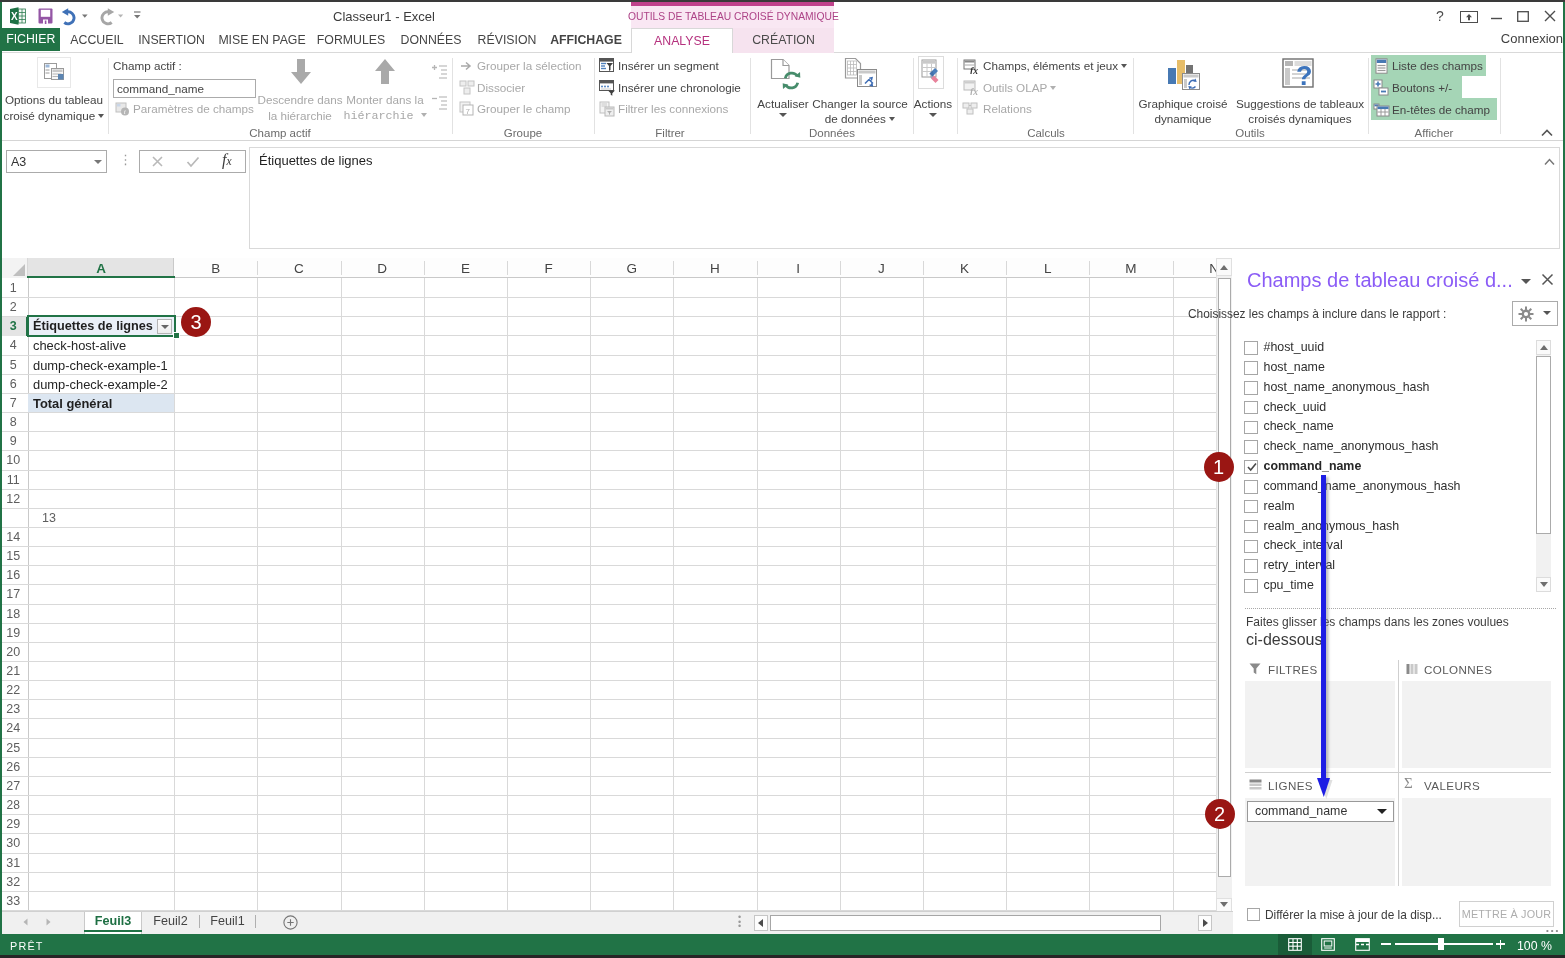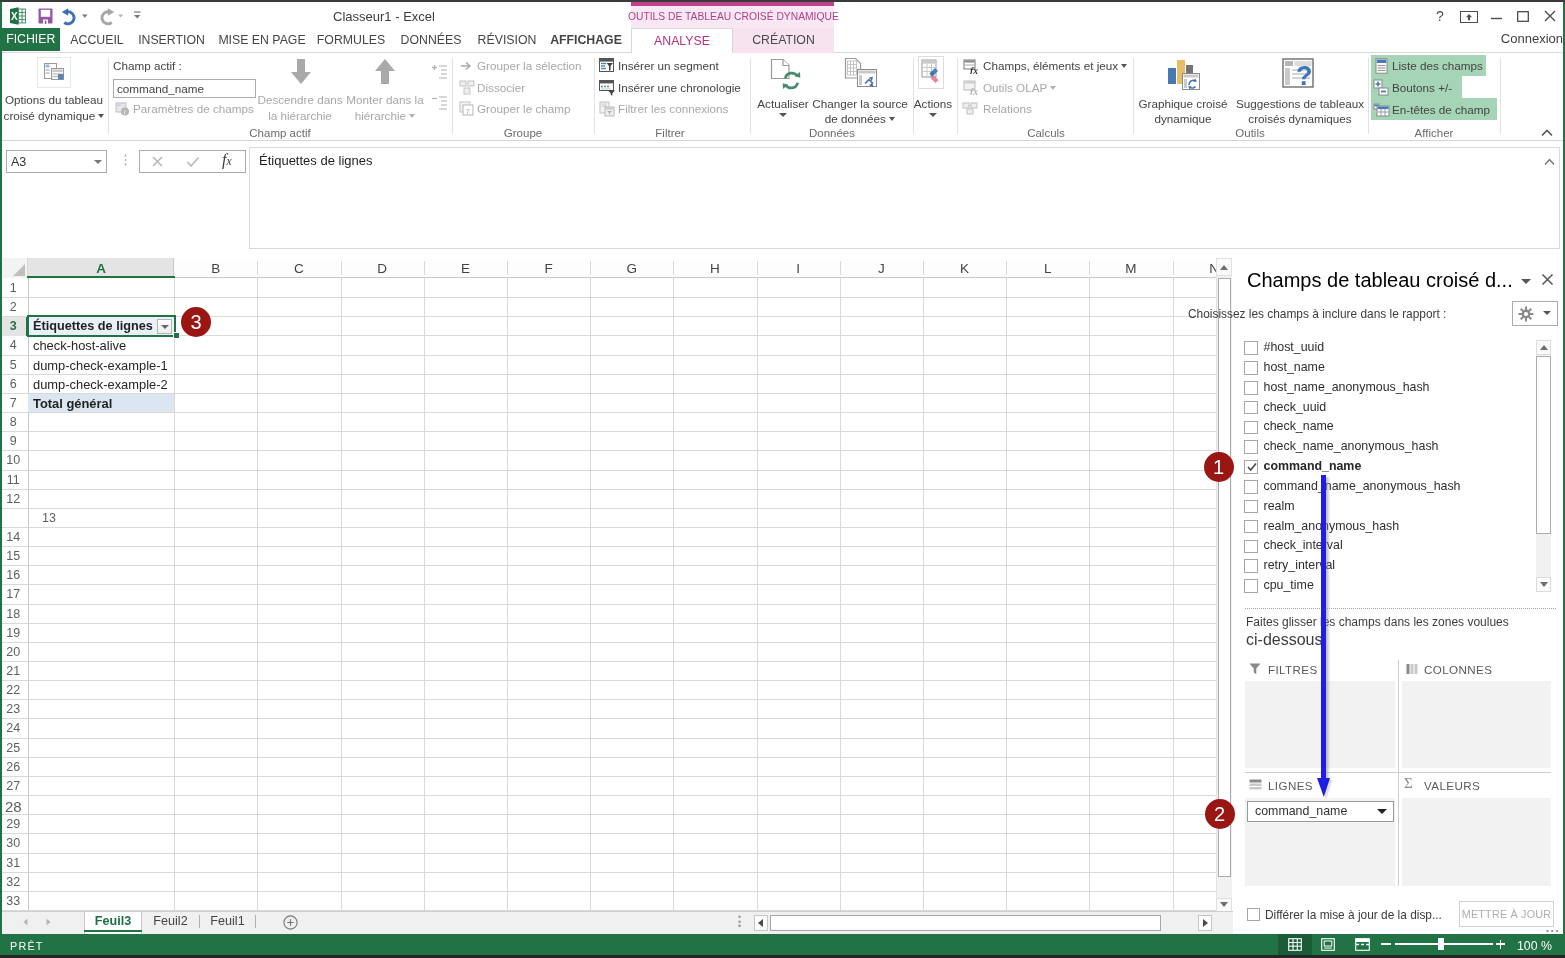--- a/index.html
+++ b/index.html
@@ -136,21 +136,21 @@
 <div class="a rl gray" style="left:133px;top:102px;">Paramètres de champs</div>
 <svg class="a" style="left:287px;top:59px;" width="28" height="26" viewBox="0 0 28 26">
   <path d="M10 0 h8 v13 h6 l-10 12 -10 -12 h6 z" fill="#a9a9a9"></path>
 </svg>
 <div class="a rl gray" style="left:250px;top:93px;width:100px;text-align:center;">Descendre dans</div>
 <div class="a rl gray" style="left:250px;top:109px;width:100px;text-align:center;">la hiérarchie</div>
 <svg class="a" style="left:371px;top:59px;" width="28" height="26" viewBox="0 0 28 26">
   <path d="M10 25 h8 v-13 h6 l-10 -12 -10 12 h6 z" fill="#a9a9a9"></path>
 </svg>
 <div class="a rl gray" style="left:335px;top:93px;width:100px;text-align:center;">Monter dans la</div>
-<div class="a rl gray" style="left:335px;top:109px;width:100px;text-align:center;">hiérarchie <span style="display:inline-block;width:0;height:0;border-left:3.5px solid transparent;border-right:3.5px solid transparent;border-top:4px solid #b0b0b0;vertical-align:2px;"></span></div>
+<div class="a rl gray" style="left:335px;top:109px;width:100px;text-align:center;font-family:Liberation Mono, monospace;">hiérarchie <span style="display:inline-block;width:0;height:0;border-left:3.5px solid transparent;border-right:3.5px solid transparent;border-top:4px solid #b0b0b0;vertical-align:2px;"></span></div>
 <svg class="a" style="left:431px;top:64px;" width="17" height="16" viewBox="0 0 17 16">
   <path d="M3.5 1 v5 M1 3.5 h5" stroke="#b5b5b5" stroke-width="1.3"></path>
   <line x1="8" y1="2" x2="16" y2="2" stroke="#c9c9c9" stroke-width="1.5"></line>
   <line x1="10" y1="6" x2="16" y2="6" stroke="#c9c9c9" stroke-width="1.5"></line>
   <line x1="10" y1="10" x2="16" y2="10" stroke="#c9c9c9" stroke-width="1.5"></line>
   <line x1="8" y1="14" x2="16" y2="14" stroke="#c9c9c9" stroke-width="1.5"></line>
 </svg>
 <svg class="a" style="left:431px;top:95px;" width="17" height="16" viewBox="0 0 17 16">
   <line x1="1" y1="3.5" x2="6" y2="3.5" stroke="#b5b5b5" stroke-width="1.3"></line>
   <line x1="8" y1="2" x2="16" y2="2" stroke="#c9c9c9" stroke-width="1.5"></line>
@@ -449,21 +449,21 @@
 <div class="a" style="left:0;top:348.5px;width:22.5px;text-align:center;font-size:12.5px;color:#5e5e5e;">18</div>
 <div class="a" style="left:0;top:367.7px;width:22.5px;text-align:center;font-size:12.5px;color:#5e5e5e;">19</div>
 <div class="a" style="left:0;top:386.8px;width:22.5px;text-align:center;font-size:12.5px;color:#5e5e5e;">20</div>
 <div class="a" style="left:0;top:406.0px;width:22.5px;text-align:center;font-size:12.5px;color:#5e5e5e;">21</div>
 <div class="a" style="left:0;top:425.1px;width:22.5px;text-align:center;font-size:12.5px;color:#5e5e5e;">22</div>
 <div class="a" style="left:0;top:444.3px;width:22.5px;text-align:center;font-size:12.5px;color:#5e5e5e;">23</div>
 <div class="a" style="left:0;top:463.4px;width:22.5px;text-align:center;font-size:12.5px;color:#5e5e5e;">24</div>
 <div class="a" style="left:0;top:482.6px;width:22.5px;text-align:center;font-size:12.5px;color:#5e5e5e;">25</div>
 <div class="a" style="left:0;top:501.7px;width:22.5px;text-align:center;font-size:12.5px;color:#5e5e5e;">26</div>
 <div class="a" style="left:0;top:520.9px;width:22.5px;text-align:center;font-size:12.5px;color:#5e5e5e;">27</div>
-<div class="a" style="left:0;top:540.0px;width:22.5px;text-align:center;font-size:15px;color:#5e5e5e;">28</div>
+<div class="a" style="left:0;top:540.0px;width:22.5px;text-align:center;font-size:12px;color:#5e5e5e;">28</div>
 <div class="a" style="left:0;top:559.2px;width:22.5px;text-align:center;font-size:12.5px;color:#5e5e5e;">29</div>
 <div class="a" style="left:0;top:578.3px;width:22.5px;text-align:center;font-size:12.5px;color:#5e5e5e;">30</div>
 <div class="a" style="left:0;top:597.5px;width:22.5px;text-align:center;font-size:12.5px;color:#5e5e5e;">31</div>
 <div class="a" style="left:0;top:616.6px;width:22.5px;text-align:center;font-size:12.5px;color:#5e5e5e;">32</div>
 <div class="a" style="left:0;top:635.8px;width:22.5px;text-align:center;font-size:12.5px;color:#5e5e5e;">33</div>
 <div class="a" style="left:26px;top:135.6px;width:146.2px;height:18.4px;background:#dce6f1;"></div>
 <div class="a" style="left:26px;top:59.0px;width:146.2px;height:18.4px;background:#eaf0f8;"></div>
 <div class="a" style="left:24.5px;top:57.3px;width:149.2px;height:21.6px;border:2px solid #217346;"></div>
 <div class="a" style="left:171px;top:74.4px;width:6.5px;height:6.5px;background:#217346;border:1px solid #fff;"></div>
 <div class="a" style="left:154.5px;top:61.3px;width:15.5px;height:14.5px;background:linear-gradient(#fdfdfd,#ededed);border:1px solid #b5b5b5;"></div>
@@ -536,21 +536,21 @@
   <rect x="0.7" y="0.7" width="13.6" height="3.3" fill="#fff"></rect>
 </svg>
 <div class="a" style="left:1381px;top:942.5px;width:10px;height:2px;background:#fff;"></div>
 <div class="a" style="left:1395px;top:943.3px;width:98px;height:1.5px;background:#fff;"></div>
 <div class="a" style="left:1438px;top:938px;width:6px;height:12px;background:#fff;"></div>
 <div class="a" style="left:1496px;top:943.3px;width:9px;height:1.5px;background:#fff;"></div>
 <div class="a" style="left:1499.8px;top:939.5px;width:1.5px;height:9px;background:#fff;"></div>
 <div class="a" style="left:1517px;top:939px;font-size:12.3px;color:#fff;">100&nbsp;%</div>
 
 <div id="pane" class="a" style="left:1233px;top:250px;width:330px;height:684px;background:#fff;"></div>
-<div class="a" style="left:1247px;top:269px;font-size:20px;color:#000000;">Champs de tableau croisé d...</div>
+<div class="a" style="left:1247px;top:269px;font-size:20px;color:#8b5cf6;">Champs de tableau croisé d...</div>
 <div class="a tri-d" style="left:1521px;top:279px;border-top-color:#555;border-left-width:5px;border-right-width:5px;border-top-width:5.5px;"></div>
 <svg class="a" style="left:1541px;top:273px;" width="13" height="13" viewBox="0 0 13 13">
     <path d="M1.5 1.5 L11.5 11.5 M11.5 1.5 L1.5 11.5" stroke="#555" stroke-width="1.5"></path>
   </svg>
 <div class="a" style="left:1188px;top:307px;font-size:11.9px;color:#3c3c3c;">Choisissez les champs à inclure dans le rapport :</div>
 <div class="a" style="left:1512px;top:301px;width:46px;height:25px;background:#fff;border:1px solid #ababab;"></div>
 <svg class="a" style="left:1518px;top:306px;" width="16" height="16" viewBox="0 0 16 16">
 <g fill="#8a8a8a">
       <circle cx="8" cy="8" r="4.4"></circle>
       <g stroke="#8a8a8a" stroke-width="2">

